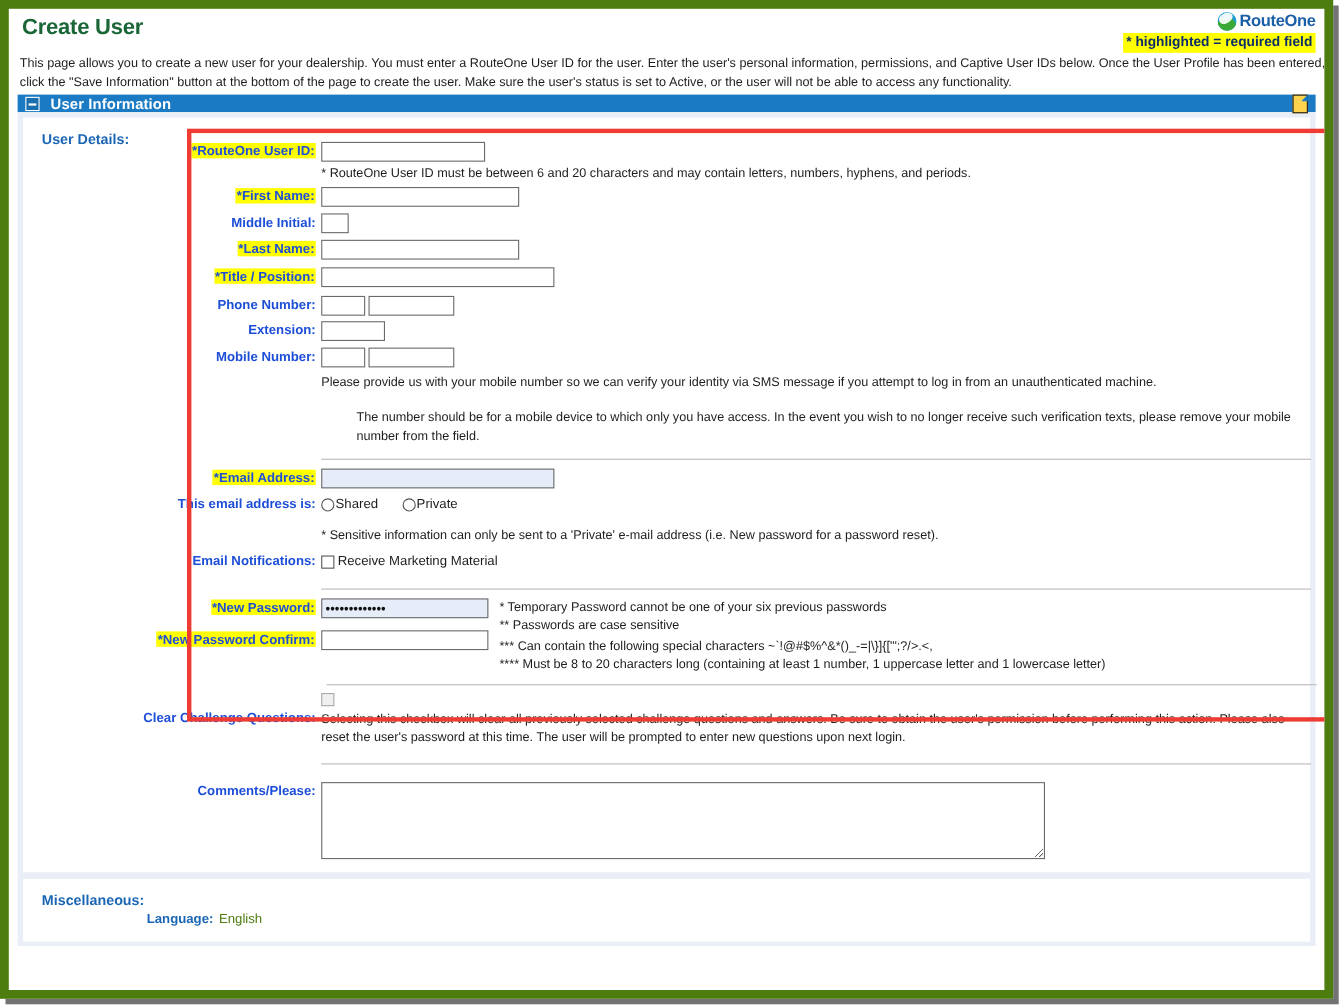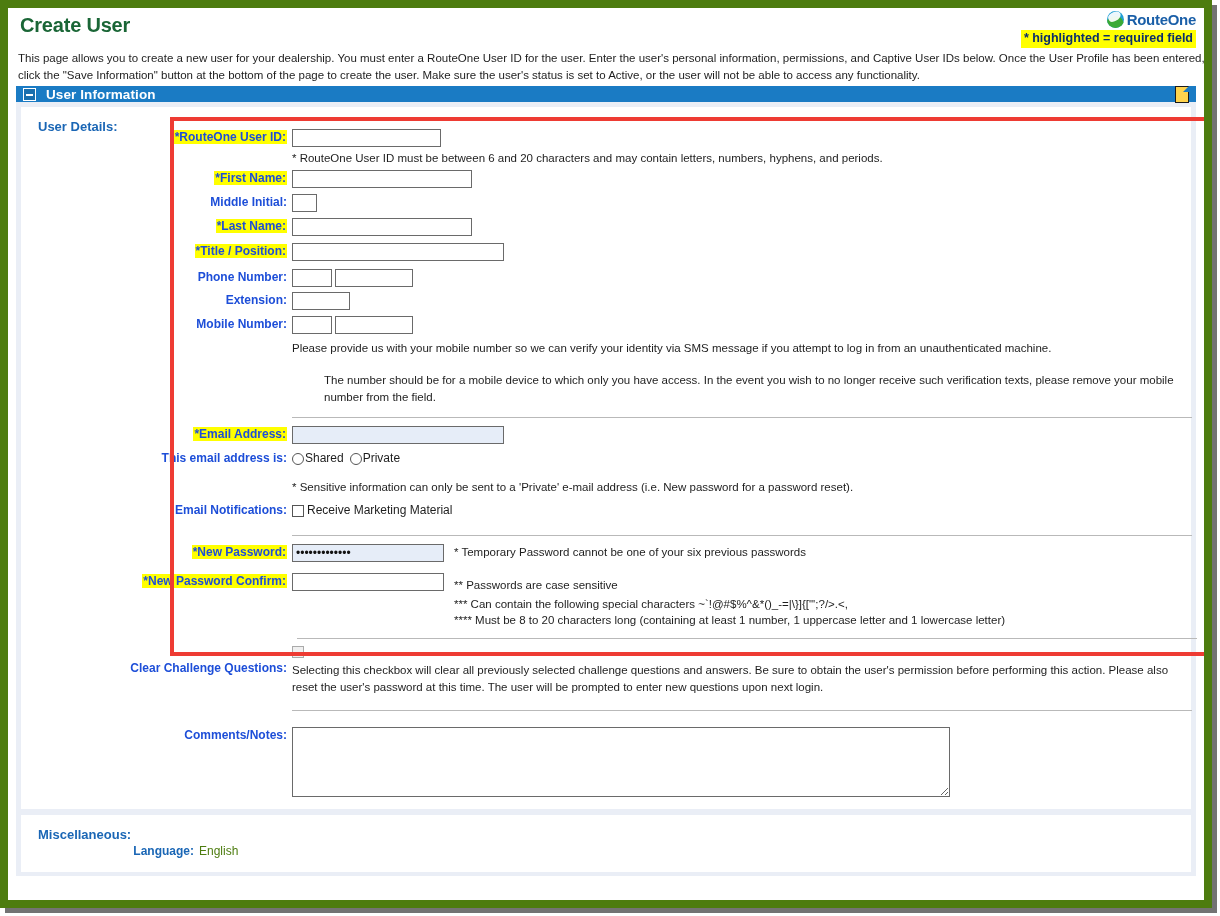--- a/index.html
+++ b/index.html
@@ -250,21 +250,21 @@
 
   .divider {
     border-top: 1px solid #b9b9b9;
     height: 0;
     margin: 6px 0 6px 0;
   }
 
   .radio-line {
     display: flex;
     align-items: flex-end;
-    gap: 0px;
+    gap: 16px;
     line-height: 17px;
   }
   .radio-opt {
     display: inline-flex;
     align-items: center;
     margin-right: 6px;
     font-size: 12px;
     color: #1d1d1d;
   }
   .radio-dot {
@@ -472,42 +472,42 @@
             <div>
               <input class="txt w-pass filled" type="text" value="•••••••••••••" style="">
               <div style="height:11px;"></div>
               <div class="row" style="margin-left:-271px;">
                 <div class="lbl"><span class="hl">*New Password Confirm:</span></div>
                 <input class="txt w-pass" type="text" value="" style="">
               </div>
             </div>
             <div class="pw-notes">
               <div>* Temporary Password cannot be one of your six previous passwords</div>
-              <div style="padding-left:-2px;margin-top:16px;">** Passwords are case sensitive</div>
+              <div style="padding-left:-2px;">** Passwords are case sensitive</div>
               <div style="padding-top:2px;">*** Can contain the following special characters ~`!@#$%^&amp;*()_-=|\}]{["';?/&gt;.&lt;,</div>
               <div>**** Must be 8 to 20 characters long (containing at least 1 number, 1 uppercase letter and 1 lowercase letter)</div>
             </div>
           </div>
         </div>
 
         <div style="padding-left:276px;">
           <div class="divider" style="width:900px; margin-top:9px;"></div>
         </div>
 
         <div class="row" style="margin-top:-1px;">
           <div class="lbl plain" style="padding-top:16px;">Clear Challenge Questions:</div>
           <div class="fld">
             <span class="chk-box disabled" style="display:inline-block; margin-top:2px;"></span>
             <div class="hint" style="max-width:912px; padding-top:1px;">Selecting this checkbox will clear all previously selected challenge questions and answers. Be sure to obtain the user's permission before performing this action. Please also reset the user's password at this time. The user will be prompted to enter new questions upon next login.</div>
             <div class="divider" style="width:900px; margin-top:14px;"></div>
           </div>
         </div>
 
         <div class="row" style="margin-top:10px;">
-          <div class="lbl plain">Comments/Notes:</div>
+          <div class="lbl plain">Comments/Please:</div>
           <div class="fld">
             <textarea class="txt notes" style=""></textarea>
           </div>
         </div>
 
       </div>
     </div>
 
     <div class="panel-gap"></div>
 

